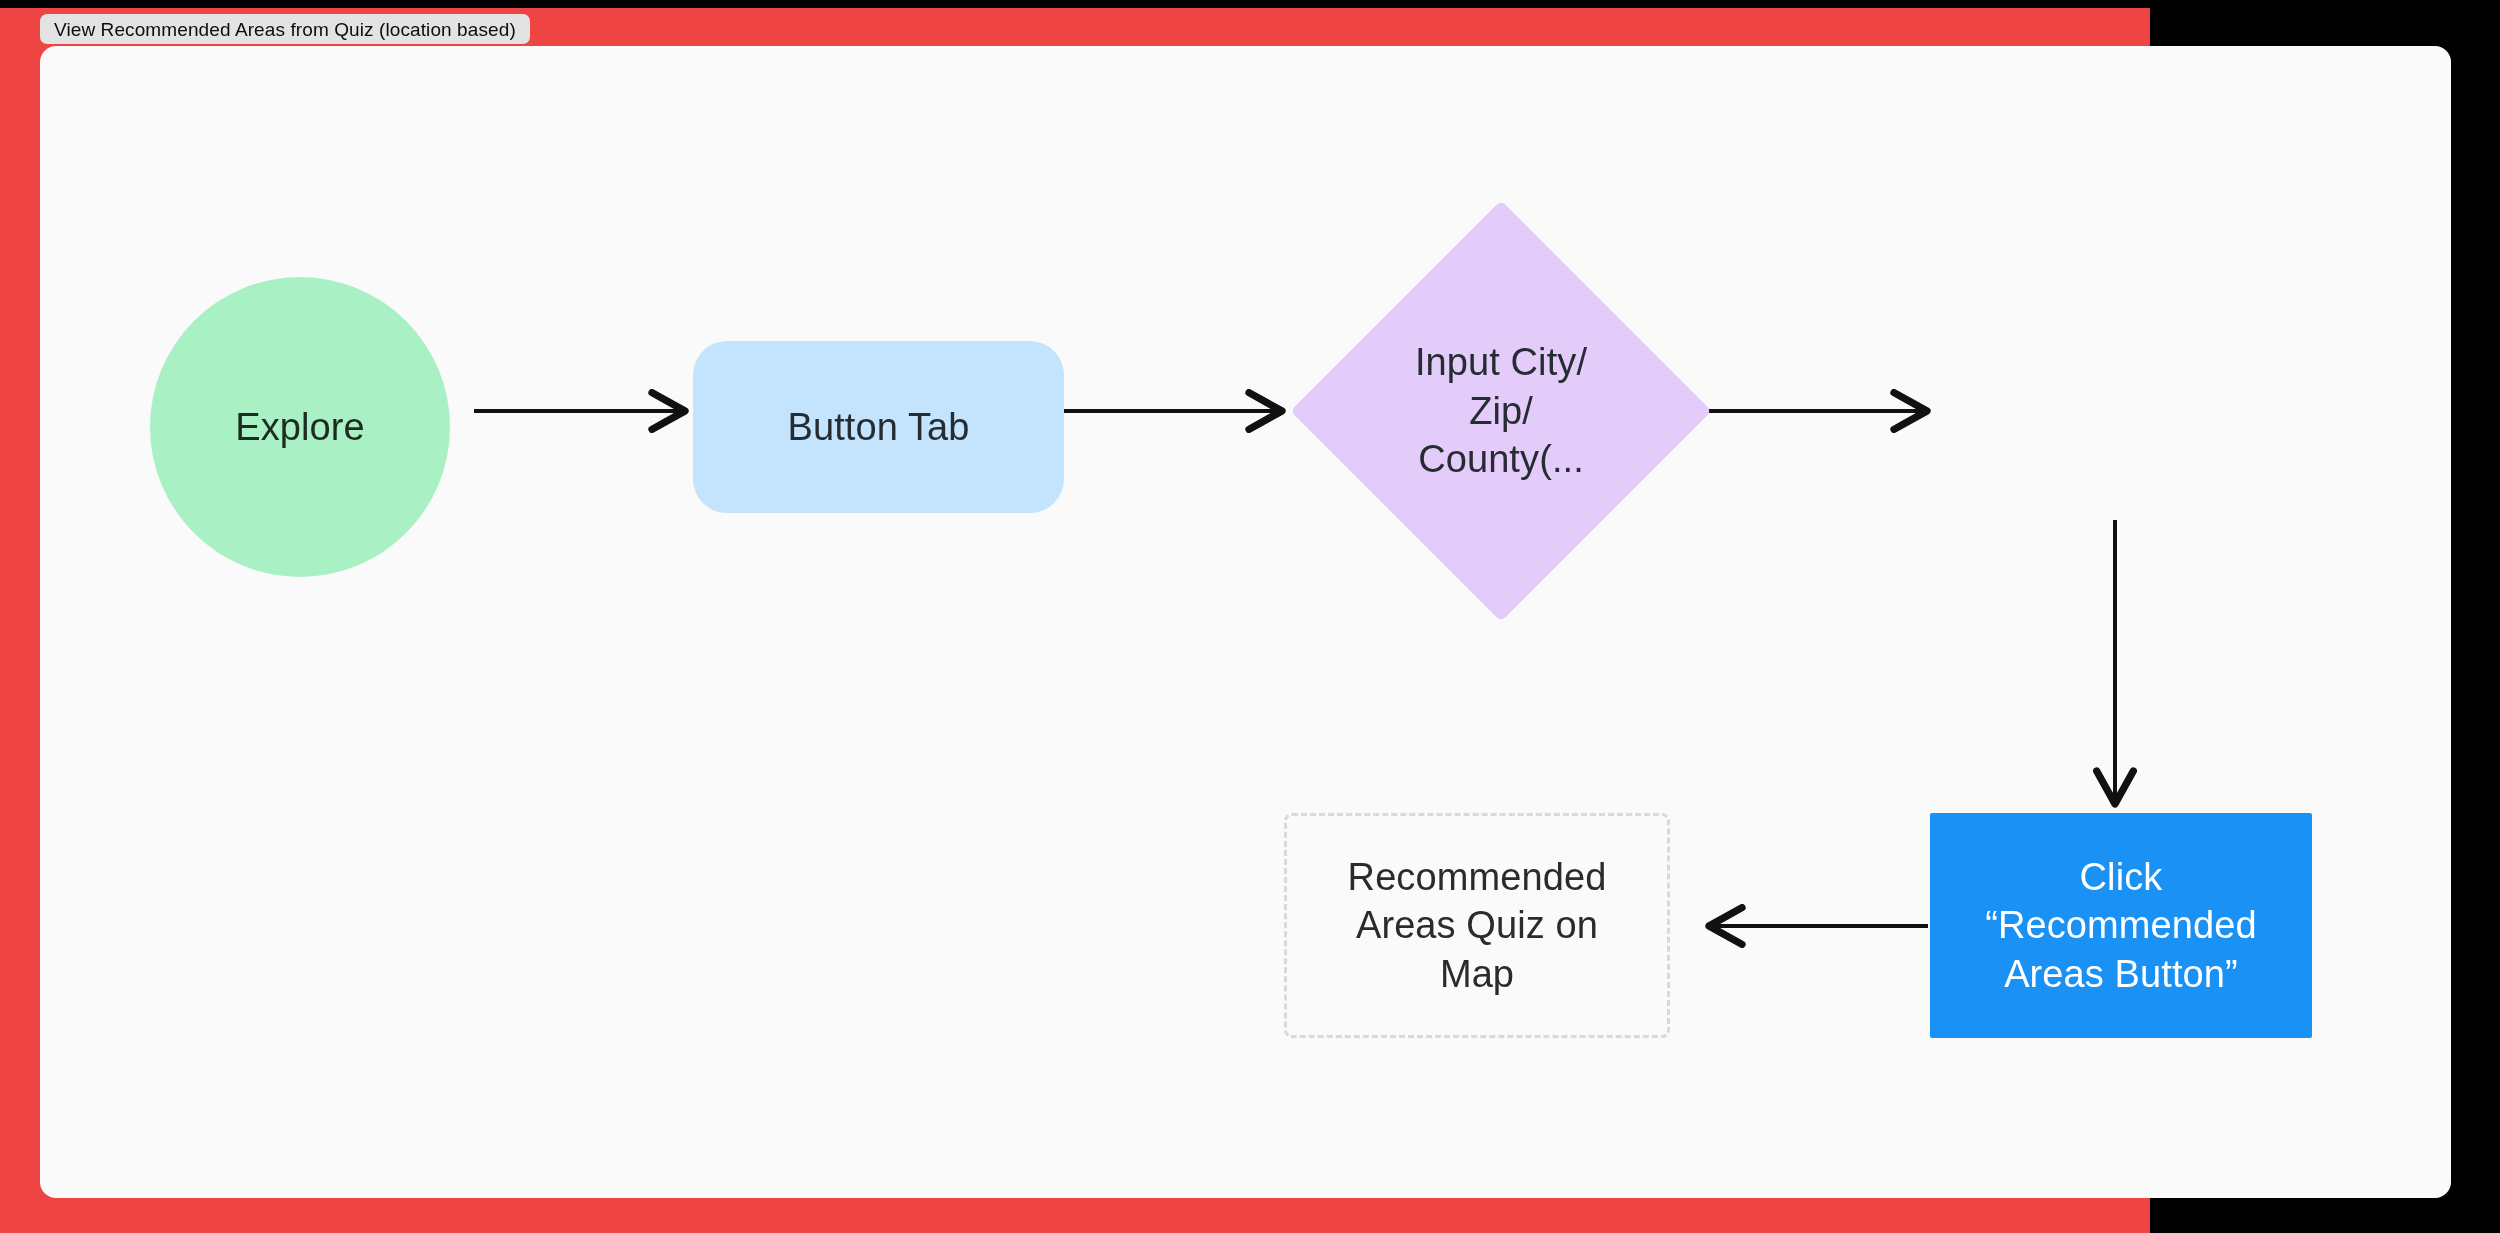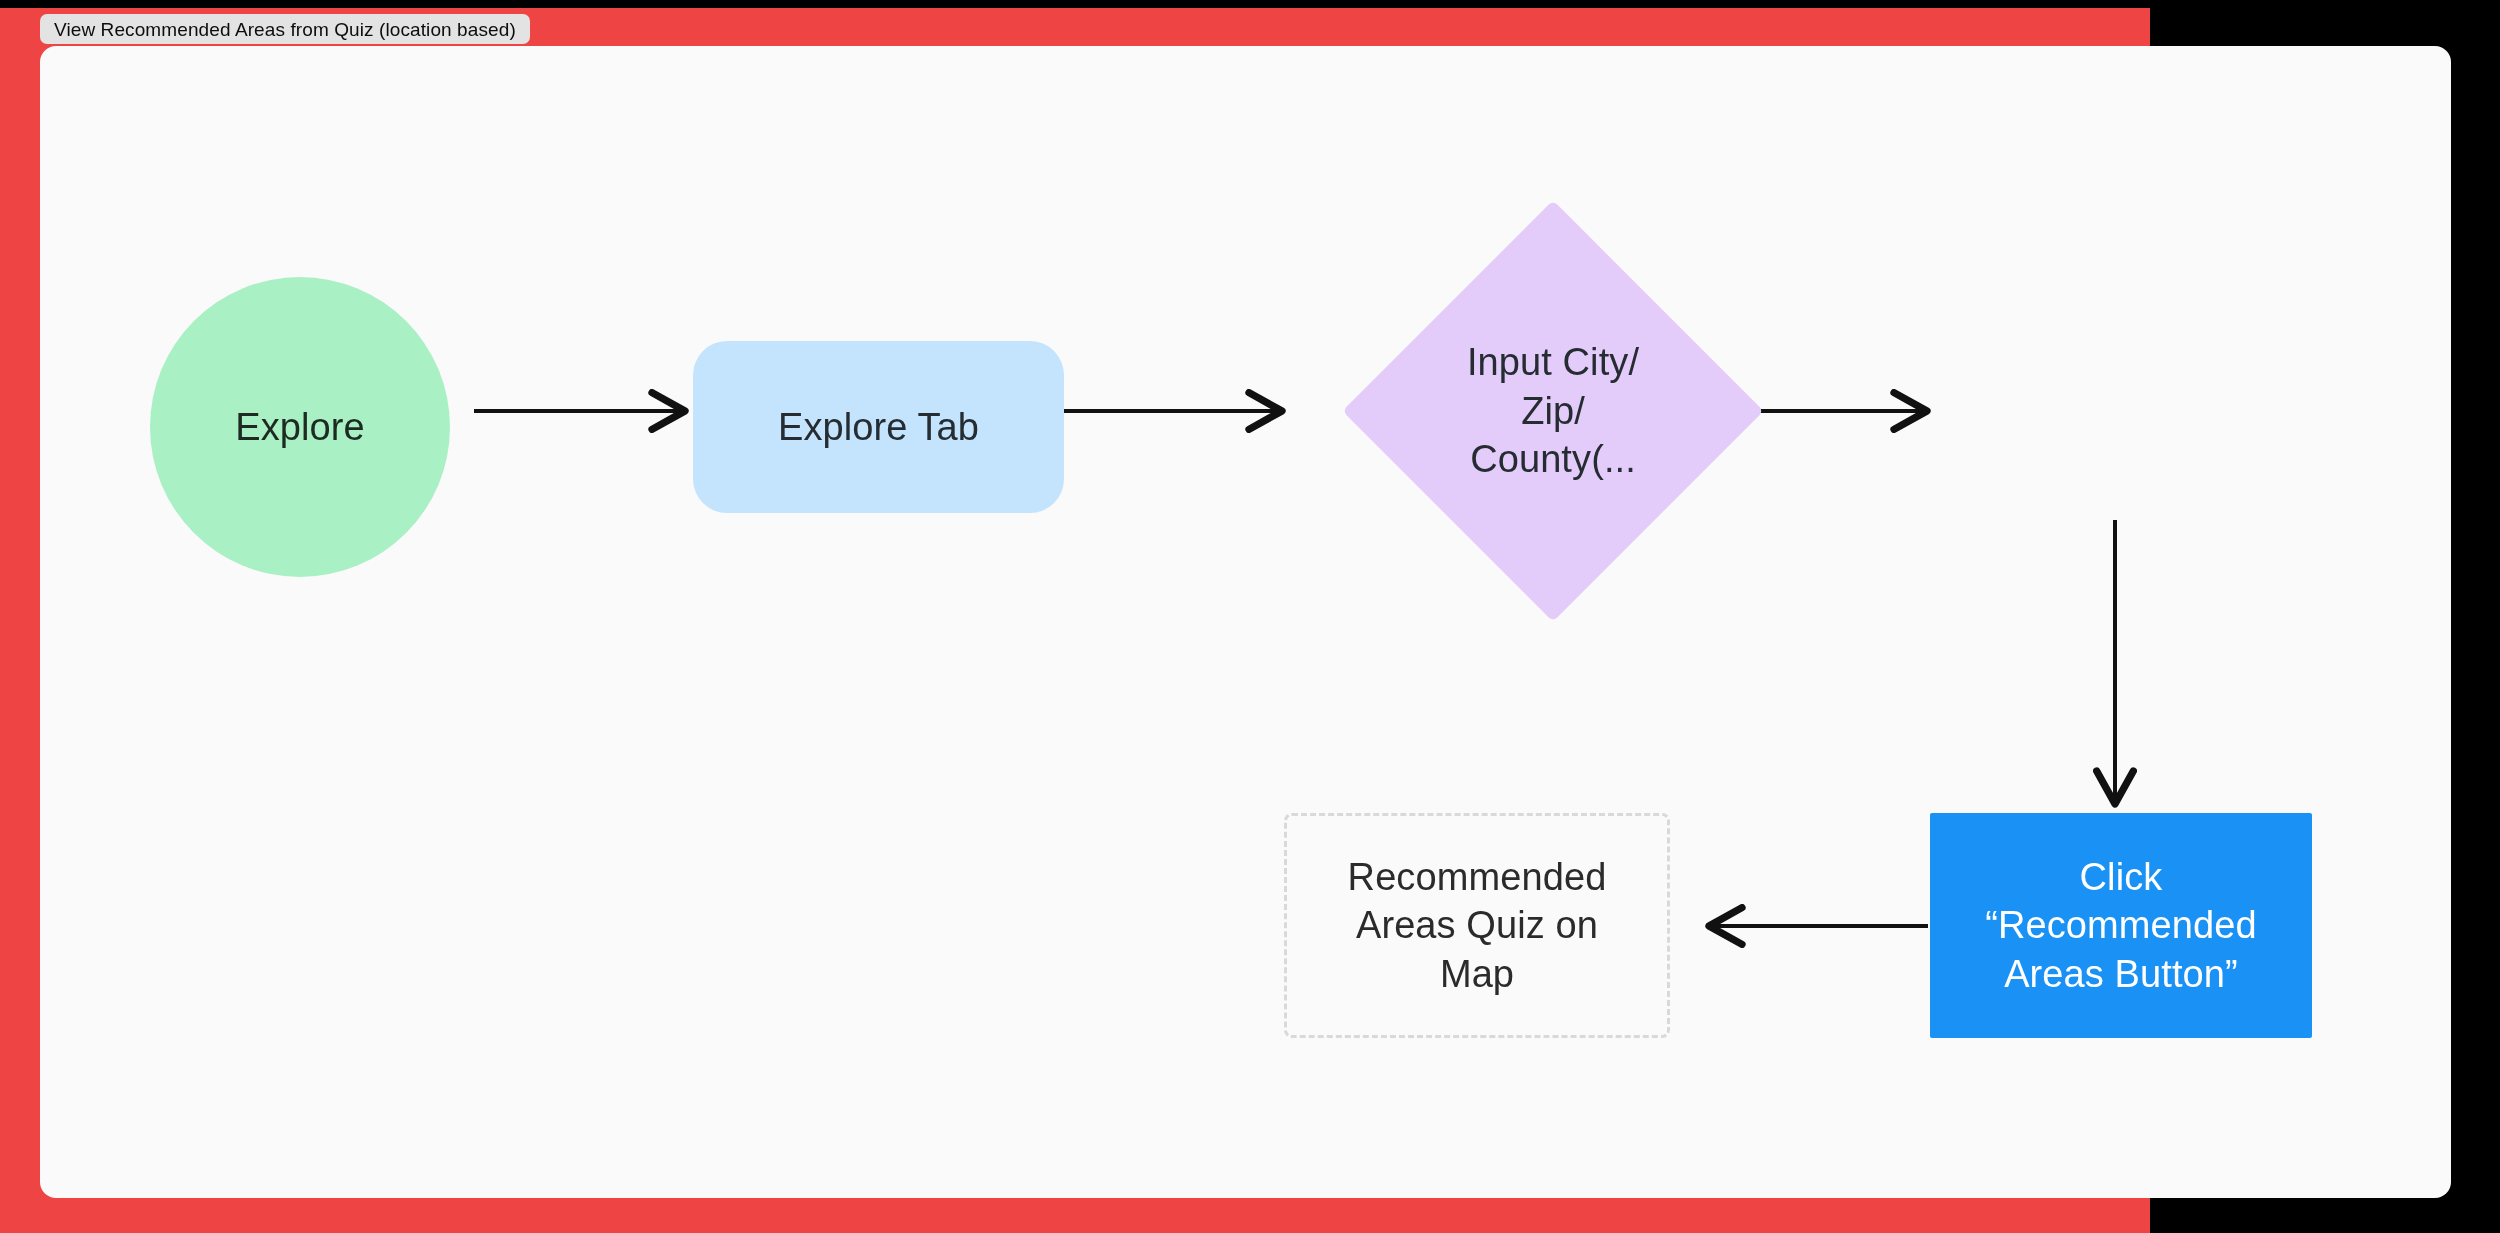--- a/index.html
+++ b/index.html
@@ -176,24 +176,24 @@
       <g>
         <line x1="1888" y1="880" x2="1669" y2="880" stroke="#111111" stroke-width="4" marker-end="url(#arrowOpen)"></line>
       </g>
     </svg>
 
     <div class="node-circle" style="left:110px; top:231px; width:300px; height:300px;">
       <div class="node-label">Explore</div>
     </div>
 
     <div class="node-round" style="left:653px; top:295px; width:371px; height:172px;">
-      <div class="node-label">Explore Tab</div>
-    </div>
-
-    <div class="node-diamond" style="left:1303px; top:154px; width:420px; height:422px;">
+      <div class="node-label">Button Tab</div>
+    </div>
+
+    <div class="node-diamond" style="left:1251px; top:154px; width:420px; height:422px;">
       <div class="diamond-shape"></div>
       <div class="node-label">Input City/
 Zip/
 County(...</div>
     </div>
 
 
     <div class="node-action" style="left:1890px; top:767px; width:382px; height:225px;">
       <div class="node-label">Click
 “Recommended

